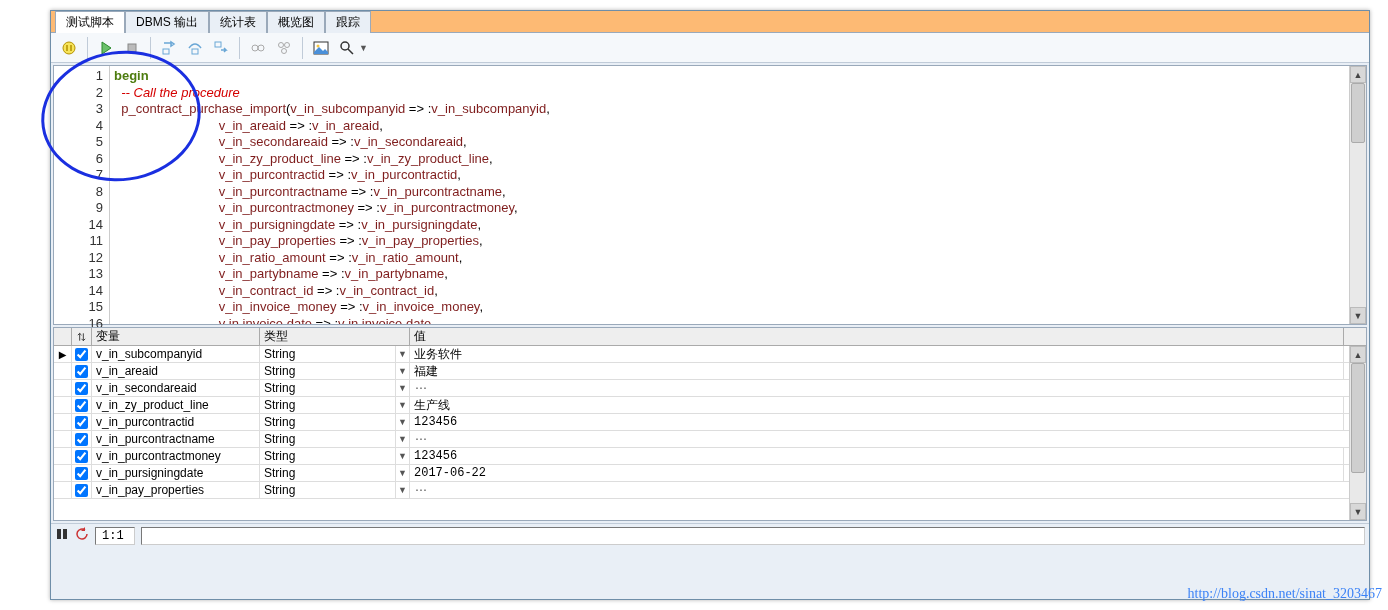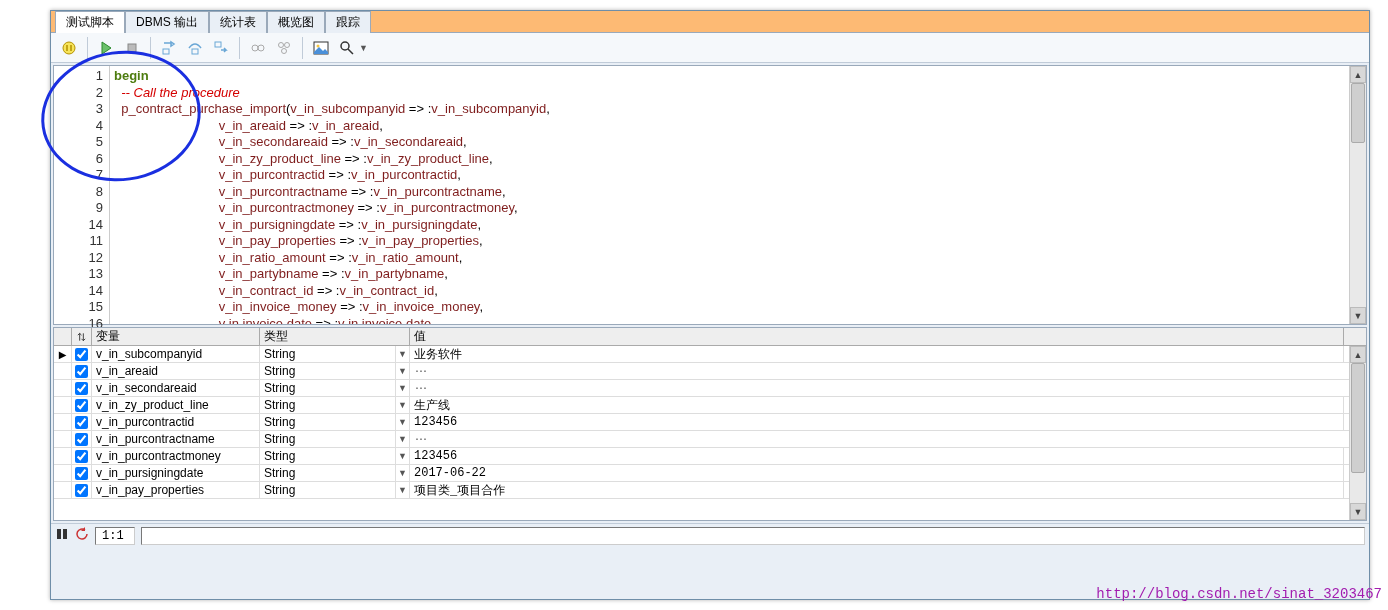--- a/index.html
+++ b/index.html
@@ -77,21 +77,21 @@
   .row-ptr{font-size:10px;color:#000;}
 
   .statusbar{height:24px;background:#e9eff6;border-top:1px solid #c0cbd8;display:flex;align-items:center;padding:0 4px;gap:6px;font-size:12px;}
   .status-field{border:1px inset #ccc;background:#fff;padding:1px 6px;height:18px;display:flex;align-items:center;min-width:40px;font-family:"Courier New",monospace;}
 
   
   .annot-circle{
     position:absolute;left:-10px;top:40px;width:160px;height:130px;border:3px solid #1a2fe0;border-radius:50%;
     pointer-events:none;transform:rotate(-8deg);
   }
-  .watermark{position:absolute;right:6px;bottom:8px;color:#a21caf;font-size:14px;font-family:Liberation Mono, monospace;z-index:0;}
+  .watermark{position:absolute;right:6px;bottom:8px;color:#3b82f6;font-size:14px;font-family:Liberation Serif, serif;z-index:0;}
 </style>
 </head>
 <body>
 
 <div class="window">
 
 
   <div class="tabbar">
     <div class="tab active">测试脚本</div>
     <div class="tab">DBMS 输出</div>
@@ -223,20 +223,21 @@
           <div class="vc cmore">⋯</div>
         </div>
         <div class="vrow">
           <div class="vc csel"></div>
           <div class="vc cchk">
             <input type="checkbox" checked="" style="">
           </div>
           <div class="vc cvar">v_in_areaid</div>
           <div class="vc cty">String</div>
           <div class="vc ctyd">▼</div>
+          <div class="vc cval">福建</div>
           <div class="vc cmore">⋯</div>
         </div>
         <div class="vrow">
           <div class="vc csel"></div>
           <div class="vc cchk">
             <input type="checkbox" checked="" style="">
           </div>
           <div class="vc cvar">v_in_secondareaid</div>
           <div class="vc cty">String</div>
           <div class="vc ctyd">▼</div>
@@ -297,21 +298,20 @@
           <div class="vc cmore">⋯</div>
         </div>
         <div class="vrow">
           <div class="vc csel"></div>
           <div class="vc cchk">
             <input type="checkbox" checked="" style="">
           </div>
           <div class="vc cvar">v_in_pay_properties</div>
           <div class="vc cty">String</div>
           <div class="vc ctyd">▼</div>
-          <div class="vc cval">项目类_项目合作</div>
           <div class="vc cmore">⋯</div>
         </div>
       </div>
     <div class="vscroll" style="top:18px">
       <div class="arrow">▲</div>
       <div class="thumb" style="height:110px"></div>
       <div class="arrow" style="position:absolute;bottom:0;left:0;right:0;">▼</div>
     </div>
   </div>
 

